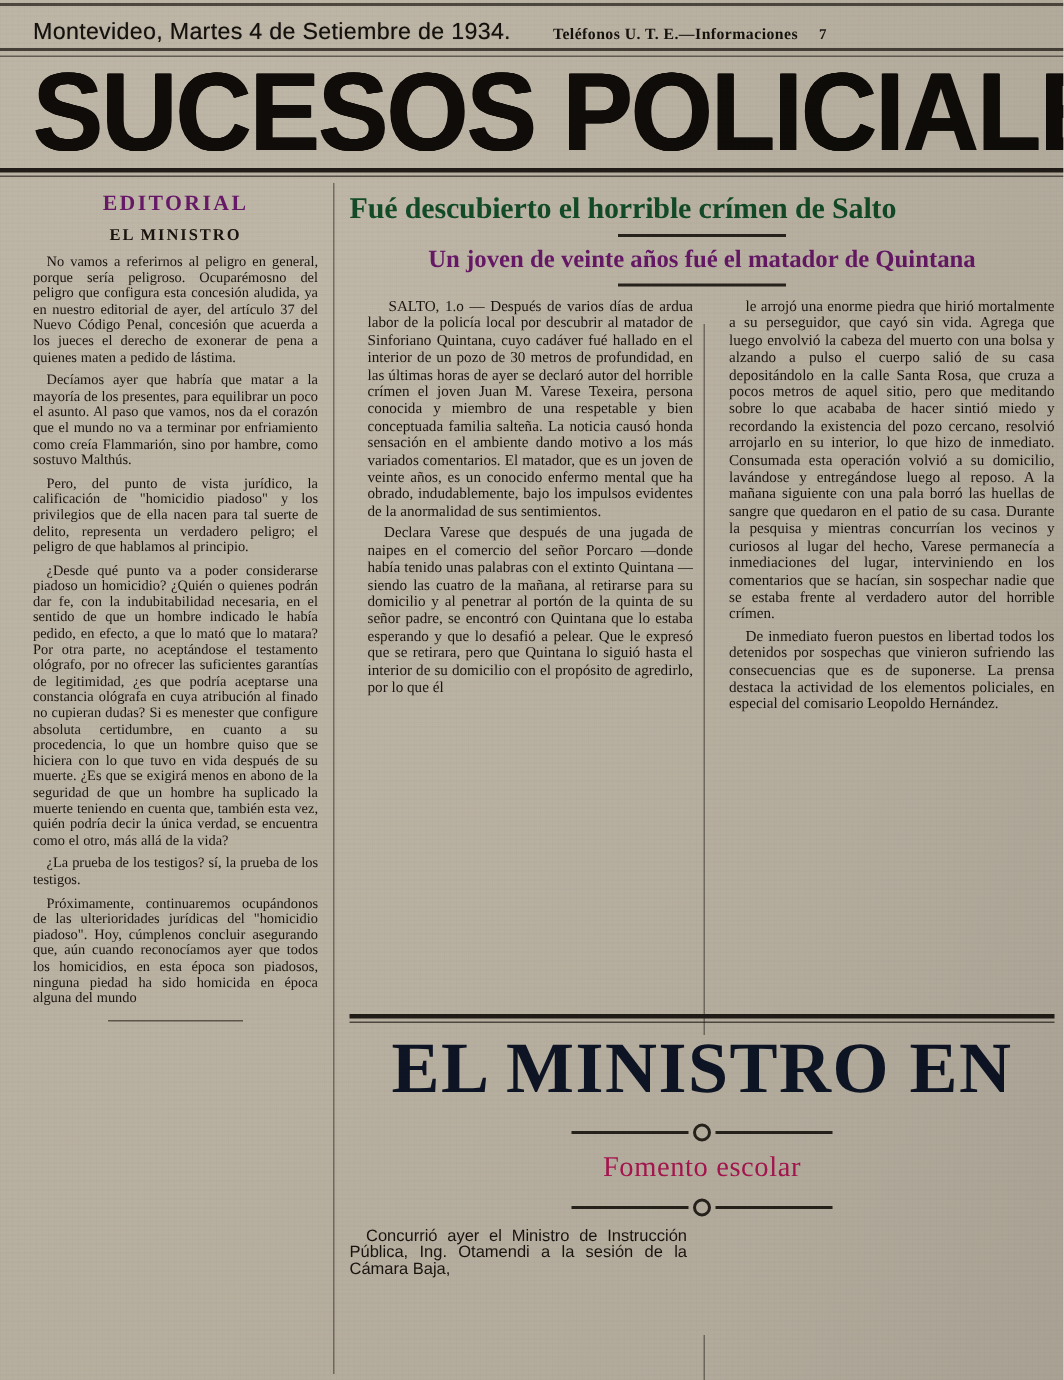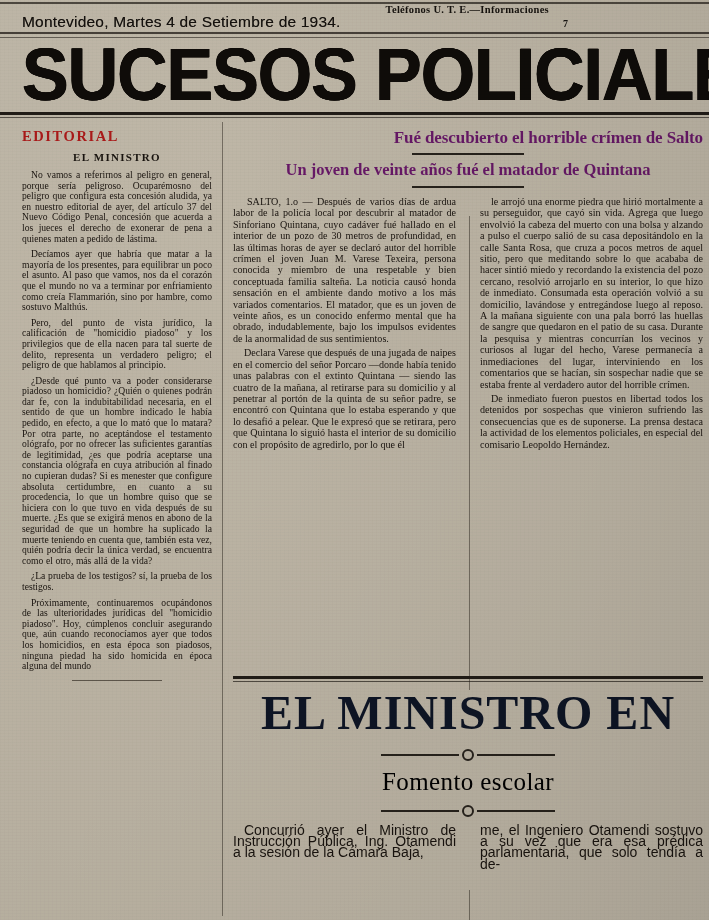--- a/index.html
+++ b/index.html
@@ -37,25 +37,25 @@
     display:flex;align-items:flex-end;
   }
   .mast-date{
     font-size:15.5px;letter-spacing:.2px;color:#16120e;
     font-family:"Liberation Sans", sans-serif;
     font-weight:400;
     white-space:nowrap;
     text-shadow:0 0 .6px rgba(0,0,0,.5);
   }
   .mast-phone{
-    margin-left:45px;
+    margin-left:28px;
     font-size:10.5px;font-weight:700;letter-spacing:.3px;
     font-family:"Liberation Serif", serif;
     white-space:nowrap;color:#17130f;
-    padding-bottom:16px;
+    padding-bottom:2px;
   }
   .mast-pageno{
     margin-left:14px;font-size:10px;font-weight:700;padding-bottom:2px;
   }
   .mast-rule-b1{position:absolute;left:0;right:0;top:32px;height:2px;background:#2b2620;opacity:.8;}
   .mast-rule-b2{position:absolute;left:0;right:0;top:37px;height:1px;background:#2b2620;opacity:.6;}
 
   
   .banner{
     position:absolute;left:0;right:0;top:40px;height:68px;
@@ -88,23 +88,23 @@
     position:absolute;left:22px;top:0;width:190px;bottom:0;
   }
   .vrule{
     position:absolute;top:0;bottom:4px;width:1px;background:#3a332b;opacity:.55;
   }
   .vrule.v1{left:222px;top:2px;}
   .vrule.v2{left:469px;top:96px;bottom:230px;}
   .vrule.v3{left:469px;top:770px;bottom:0;}
 
   .edit-title{
-    text-align:left;font-size:14.5px;font-weight:700;letter-spacing:1.6px;
+    text-align:center;font-size:14.5px;font-weight:700;letter-spacing:1.6px;
     margin:8px 0 2px 0;font-family:"Liberation Serif", serif;
-    color:#b91c1c;
+    color:#701a75;
   }
   .edit-sub{
     text-align:center;font-size:11px;font-weight:700;letter-spacing:1.3px;
     margin:6px 0 7px 0;color:#1a1510;
   }
   .edit-body p{
     margin:0 0 5px 0;
     font-size:9.6px;
     line-height:10.6px;
     text-align:justify;
@@ -116,26 +116,26 @@
   }
   .edit-end-rule{
     width:90px;height:1px;background:#3a332b;margin:8px auto 0 auto;opacity:.7;
   }
 
   
   .col-story{
     position:absolute;left:233px;top:0;right:6px;
   }
   .story-head1{
-    text-align:right;
-    font-size:17px;font-weight:700;
+    text-align:left;
+    font-size:20px;font-weight:700;
     font-family:"Liberation Serif", serif;
     letter-spacing:-0.1px;
     margin:8px 0 0 0;
-    color:#701a75;
+    color:#14532d;
     white-space:nowrap;
   }
   .hr-short{
     width:112px;height:2px;background:#2b2620;margin:5px auto 5px auto;
   }
   .story-head2{
     text-align:center;
     font-size:16.5px;font-weight:700;
     line-height:19px;
     font-family:"Liberation Serif", serif;
@@ -144,21 +144,21 @@
   }
   .hr-short2{
     width:112px;height:2px;background:#2b2620;margin:7px auto 8px auto;
   }
   .story-cols{
     display:flex;gap:0;align-items:flex-start;
   }
   .story-col{
     width:225px;
   }
-  .story-col.left{padding-right:12px;}
+  .story-col.left{padding-right:12px;margin-left:12px;}
   .story-col.right{padding-left:12px;}
   .story-col p{
     margin:0 0 3px 0;
     font-size:10.1px;
     line-height:11.4px;
     text-align:justify;
     text-indent:11px;
     color:#1b1510;
     font-family:"Liberation Serif", serif;
   }
@@ -184,32 +184,32 @@
   .orn{
     display:flex;align-items:center;justify-content:center;
     margin:13px 0 7px 0;
   }
   .orn .bar{width:78px;height:2px;background:#2b2620;}
   .orn .dot{
     width:8px;height:8px;border:2px solid #2b2620;border-radius:50%;
     margin:0 3px;background:transparent;
   }
   .sub-head{
-    text-align:center;font-size:25px;font-weight:400;
-    font-family:"Liberation Serif", serif;
-    letter-spacing:.4px;color:#000000;margin:0;
+    text-align:center;font-size:19px;font-weight:400;
+    font-family:"Liberation Serif", serif;
+    letter-spacing:.4px;color:#be185d;margin:0;
   }
   .orn2{margin:9px 0 8px 0;}
   .bottom-cols{display:flex;}
   .bottom-col{width:225px;}
   .bottom-col.left{padding-right:12px;}
   .bottom-col.right{padding-left:12px;}
   .bottom-col p{
     margin:0;
-    font-size:14px;line-height:11.2px;text-align:justify;
+    font-size:11px;line-height:11.2px;text-align:justify;
     text-indent:11px;color:#1b1510;
     font-family:"Liberation Sans", sans-serif;
   }
   .bottom-col p.cont{text-indent:0;}
 </style>
 </head>
 <body>
 
 <div class="sheet">
 
@@ -287,22 +287,19 @@
       <div class="orn orn2">
         <span class="bar"></span>
         <span class="dot"></span>
         <span class="bar"></span>
       </div>
 
       <div class="bottom-cols">
         <div class="bottom-col left">
           <p>Concurrió ayer el Ministro de Instrucción Pública, Ing. Otamendi a la sesión de la Cámara Baja,</p>
         </div>
-        <div class="bottom-col right">
-          <p class="cont">me, el Ingeniero Otamendi sostuvo a su vez que era esa prédica parlamentaria, que solo tendía a de-</p>
-        </div>
       </div>
     </div>
 
   </div>
 </div>
 
 <div class="paper"></div>
 
 </body></html>

